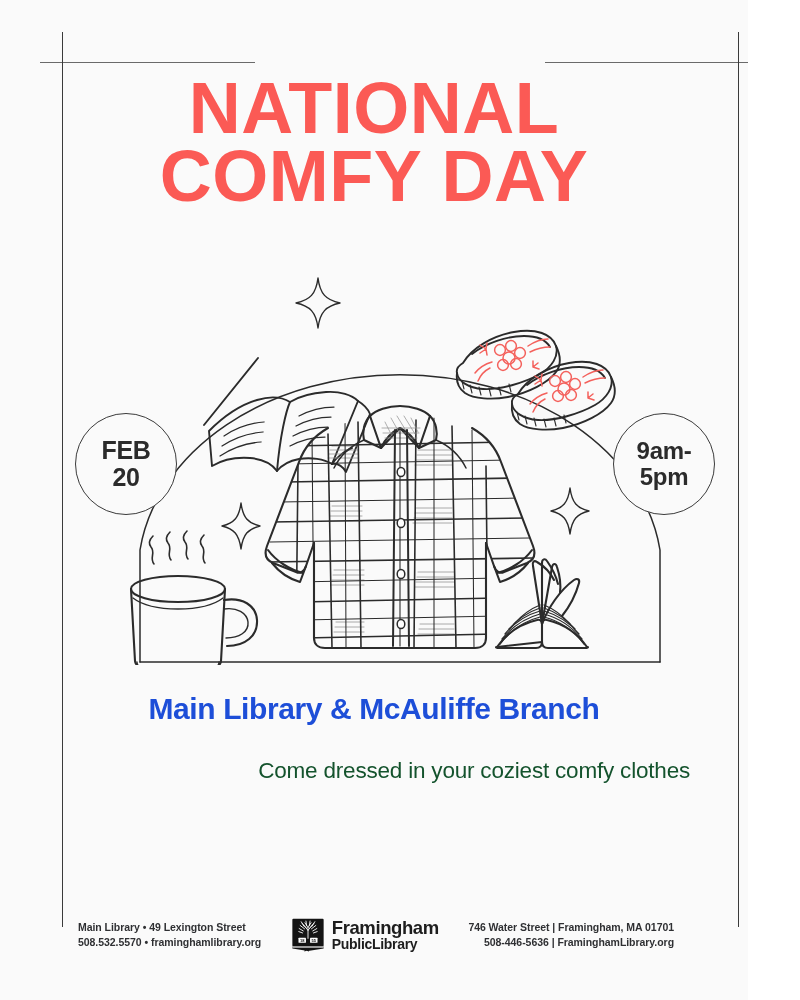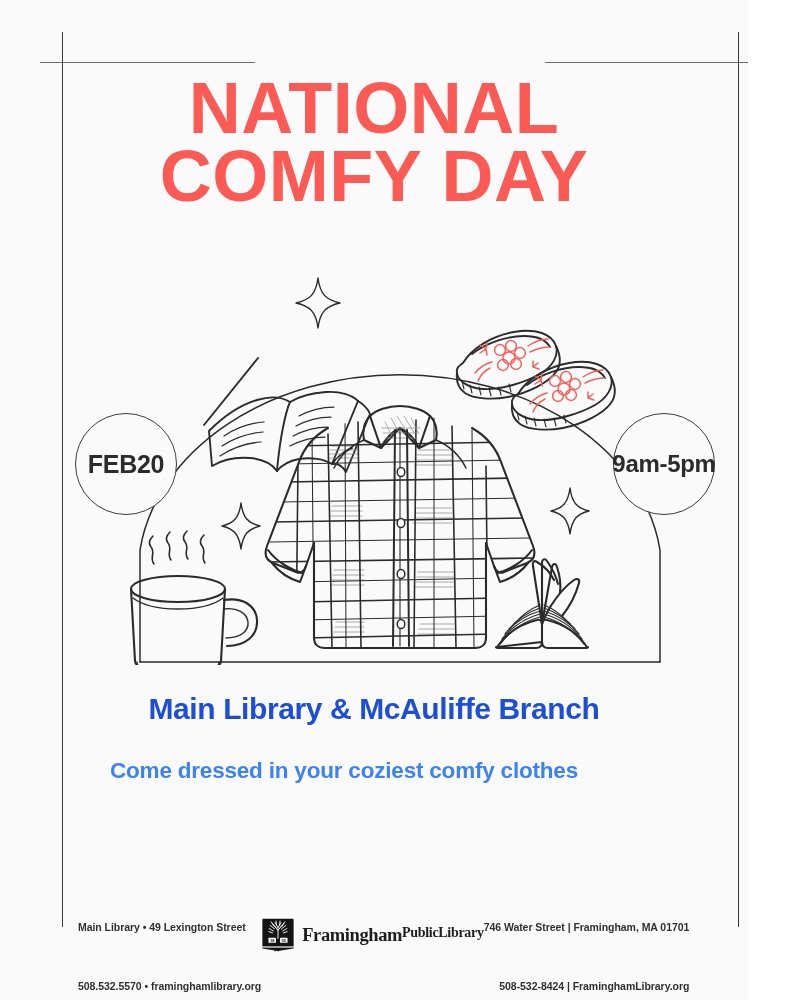--- a/index.html
+++ b/index.html
@@ -55,21 +55,21 @@
 
   
   .badge {
     position: absolute;
     width: 100px;
     height: 100px;
     border-radius: 50%;
     background: #fafafa;
     border: 1.4px solid #3b3b3b;
     display: flex;
-    flex-direction: row;
+    flex-direction: column;
     align-items: center;
     justify-content: center;
     color: #2b2b2b;
     font-weight: 700;
     font-size: 25px;
     line-height: 1.08;
     text-align: center;
     letter-spacing: -0.3px;
   }
   .badge-date { left: 75px;  top: 413px; }
@@ -84,25 +84,25 @@
     font-size: 30px;
     font-weight: 700;
     color: #1d4ed8;
     letter-spacing: -0.4px;
   }
   .body-copy {
     position: absolute;
     left: 110px;
     width: 580px;
     top: 755px;
-    text-align: left;
+    text-align: right;
     font-size: 22.5px;
-    font-weight: 700;
+    font-weight: 400;
     line-height: 1.42;
-    color: #3b82f6;
+    color: #14532d;
     letter-spacing: -0.2px;
   }
   .body-copy .ln { display: block; }
 
   
   .footer {
     position: absolute;
     left: 62px;
     right: 62px;
     top: 912px;
@@ -114,32 +114,33 @@
   .foot-col {
     font-size: 10.5px;
     font-weight: 700;
     line-height: 1.45;
     color: #2f3033;
     letter-spacing: -0.05px;
     white-space: nowrap;
   }
   .foot-left  { text-align: left;  padding-left: 16px; }
   .foot-right { text-align: right; padding-right: 12px; }
-  .foot-col .ln { display: block; margin-top: 44px; }
+  .foot-col .ln { display: block; }
 
   .logo {
     display: flex;
     align-items: center;
     gap: 7px;
   }
   .logo-mark { width: 34px; height: 34px; display: block; }
   .logo-words {
     display: flex;
+    flex-direction: column;
     line-height: 1.0;
-    font-family: Liberation Serif, serif;
+    font-family: Liberation Sans, sans-serif;
     color: #1d1d1d;
   }
   .logo-l1 { font-size: 18.5px; font-weight: 700; letter-spacing: -0.4px; }
   .logo-l2 { font-size: 14px;   font-weight: 700; letter-spacing: -0.3px; }
 </style>
 </head>
 <body>
 
 <div id="poster">
 
@@ -462,18 +463,18 @@
         <path d="M40 88 L52 88 L52 99 L46 95 L40 99 Z" fill="#141414"></path>
       </svg>
       <div class="logo-words">
         <span class="logo-l1">Framingham</span>
         <span class="logo-l2">PublicLibrary</span>
       </div>
     </div>
 
     <div class="foot-col foot-right">
       <span class="ln">746 Water Street | Framingham, MA 01701</span>
-      <span class="ln">508-532-8424 | FraminghamLibrary.org</span>
+      <span class="ln">508-446-5636 | FraminghamLibrary.org</span>
     </div>
 
   </div>
 
 </div>
 
 </body></html>

